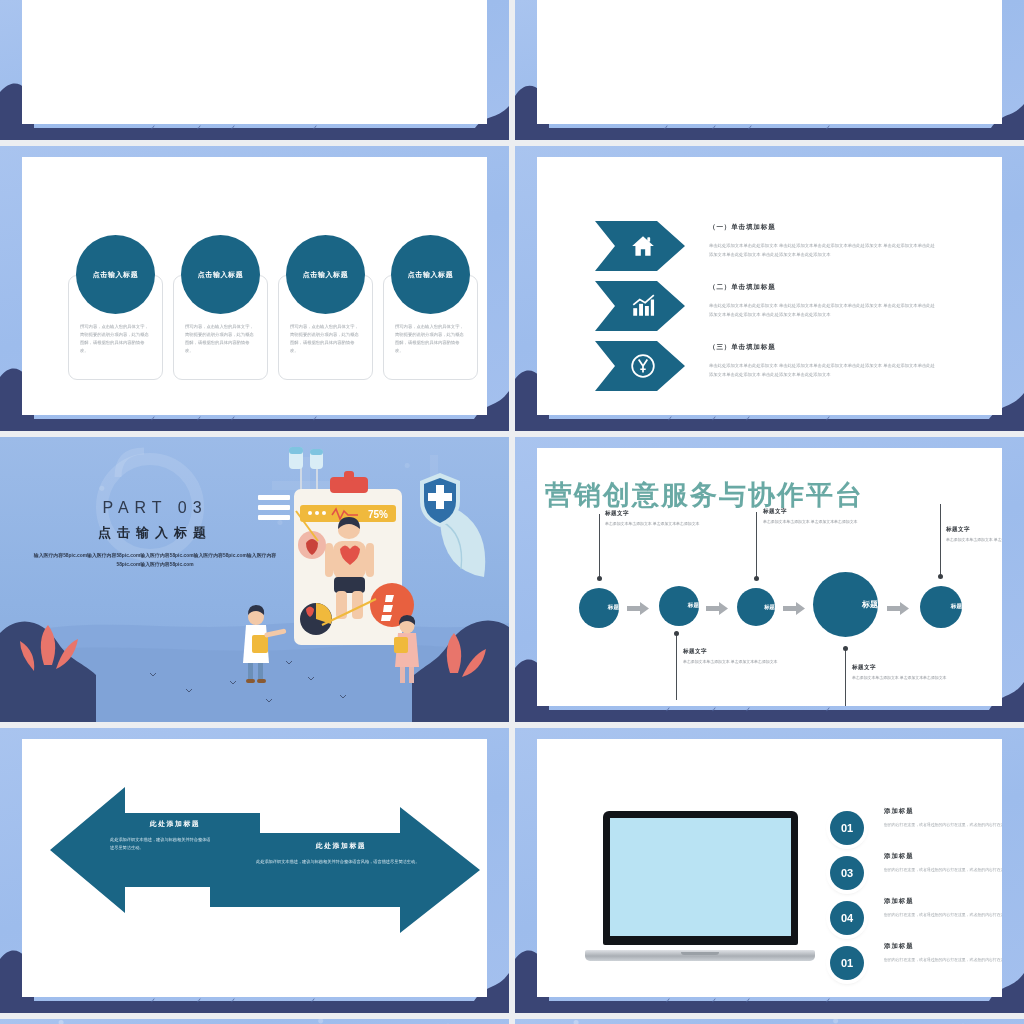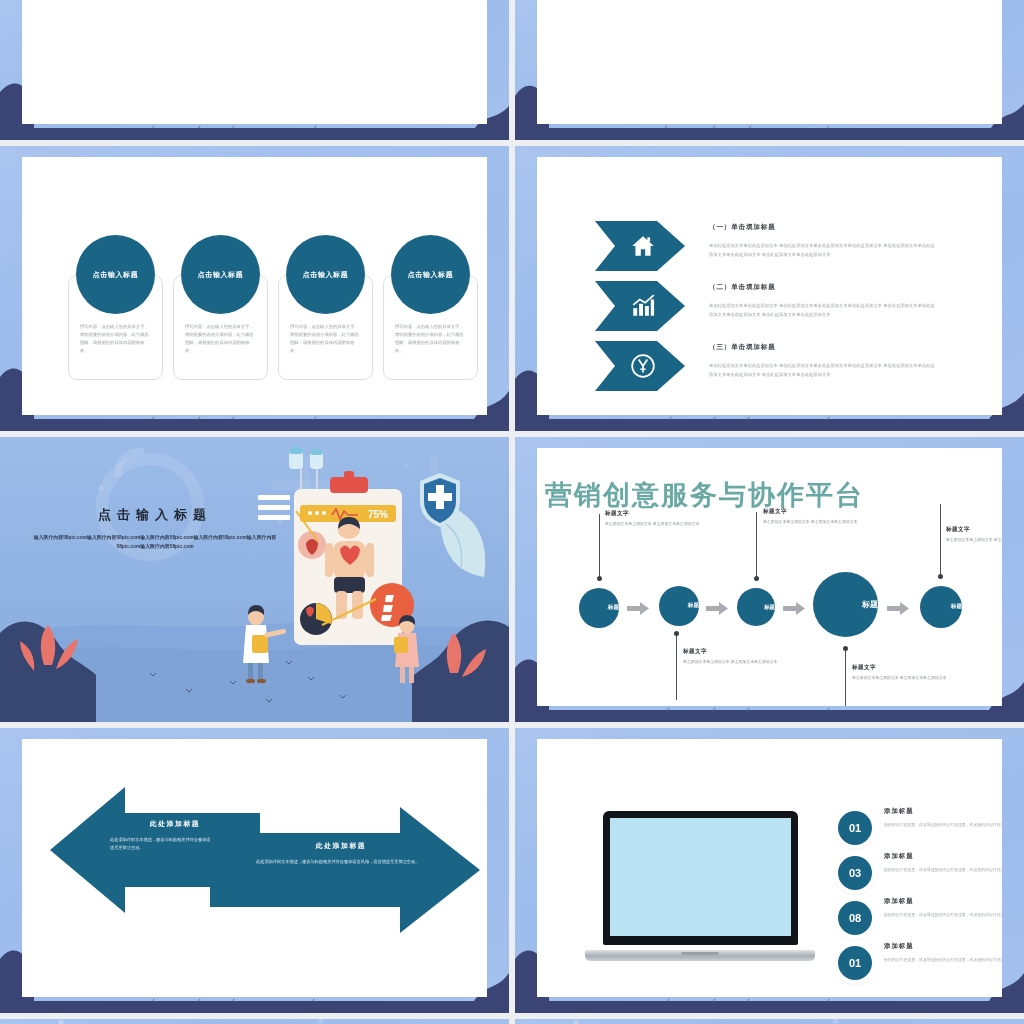--- a/index.html
+++ b/index.html
@@ -130,21 +130,21 @@
     position:absolute; left:0; bottom:0; width:230px; height:11px;
     background:linear-gradient(180deg,#dfe2e6,#a9aeb4 55%,#cdd2d7);
     border-radius:2px 2px 5px 5px;
   }
   .lap-notch {
     position:absolute; left:50%; transform:translateX(-50%); bottom:6px;
     width:38px; height:3px; background:#9aa0a6; border-radius:0 0 4px 4px;
   }
   .li-row { position:absolute; left:293px; width:205px; height:48px; }
   .li-badge {
-    position:absolute; left:8px; top:4px; width:34px; height:34px; border-radius:50%;
+    position:absolute; left:0; top:4px; width:34px; height:34px; border-radius:50%;
     background:#1a6585; color:#fff; font-size:11px; font-weight:700;
     display:flex; align-items:center; justify-content:center;
     box-shadow:0 0 0 4px #fff, 0 2px 5px rgba(0,0,0,.26);
   }
   .li-h { position:absolute; left:54px; top:0; font-size:6.4px; font-weight:700; color:#3c4146; letter-spacing:1px; }
   .li-p { position:absolute; left:54px; top:14px; width:148px; font-size:3.9px; color:#9aa0a6; line-height:2; }
 </style>
 </head>
 <body>
 
@@ -432,20 +432,21 @@
           <g>
             <rect x="400" y="228" width="5" height="18" fill="#e7b7ae"></rect>
             <rect x="409" y="228" width="5" height="18" fill="#e7b7ae"></rect>
             <path d="M398 196 h18 l3 34 h-24 z" fill="#f4b8ac"></path>
             <circle cx="407" cy="189" r="7.5" fill="#f3c9a8"></circle>
             <path d="M399 188 q0 -10 8 -10 q9 0 8 10 q-4 -4 -8 -4 q-5 0 -8 4 z" fill="#2d3448"></path>
             <rect x="394" y="200" width="14" height="16" rx="2" fill="#f0b93c"></rect>
           </g>
         </svg>
         <div class="cover-txt">
+          <div class="p3">PART 03</div>
           <div class="cn">点击输入标题</div>
           <div class="sub">输入医疗内容58pic.com输入医疗内容58pic.com输入医疗内容58pic.com输入医疗内容58pic.com输入医疗内容58pic.com输入医疗内容58pic.com</div>
         </div>
       </div>
     </div>
 
     <div class="slide">
       <div class="frame-bg"></div>
       <div class="navy-blob">
         <svg viewBox="0 0 509 78" preserveAspectRatio="none">
@@ -599,21 +600,21 @@
           <div class="li-badge">01</div>
           <div class="li-h">添加标题</div>
           <div class="li-p">您的内容打在这里，或者通过您的内容打在这里，或者您的内容打在这里。</div>
         </div>
         <div class="li-row" style="top:113px;">
           <div class="li-badge">03</div>
           <div class="li-h">添加标题</div>
           <div class="li-p">您的内容打在这里，或者通过您的内容打在这里，或者您的内容打在这里。</div>
         </div>
         <div class="li-row" style="top:158px;">
-          <div class="li-badge">08</div>
+          <div class="li-badge">04</div>
           <div class="li-h">添加标题</div>
           <div class="li-p">您的内容打在这里，或者通过您的内容打在这里，或者您的内容打在这里。</div>
         </div>
         <div class="li-row" style="top:203px;">
           <div class="li-badge">01</div>
           <div class="li-h">添加标题</div>
           <div class="li-p">您的内容打在这里，或者通过您的内容打在这里，或者您的内容打在这里。</div>
         </div>
       </div>
     </div>

